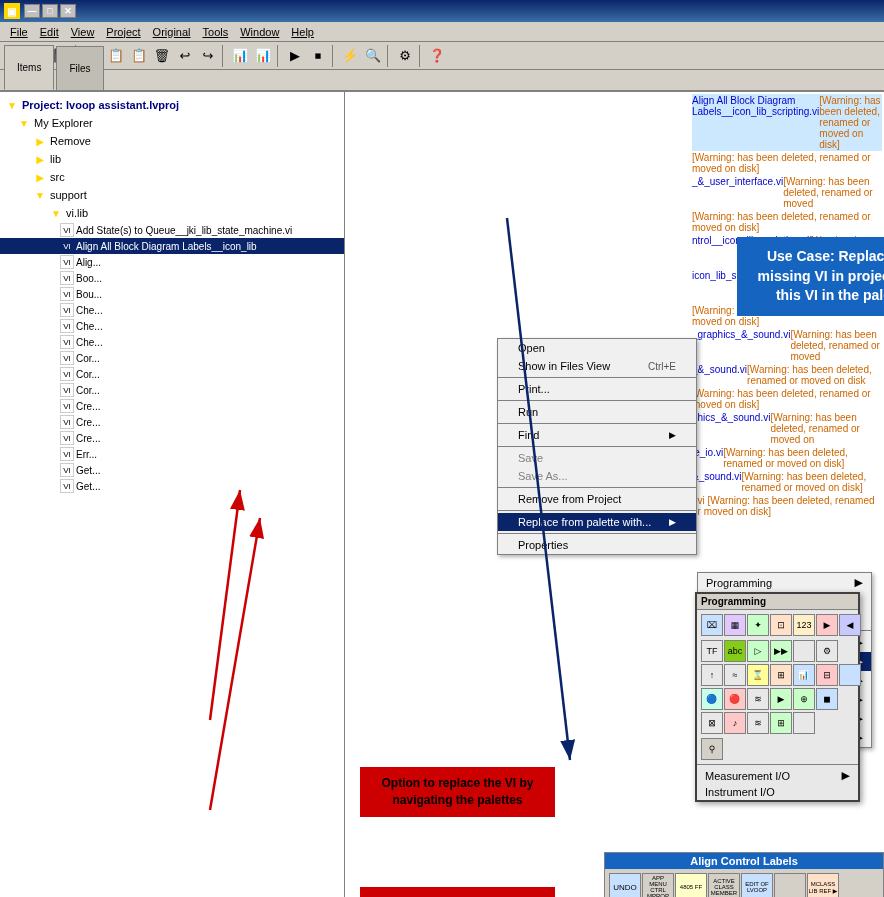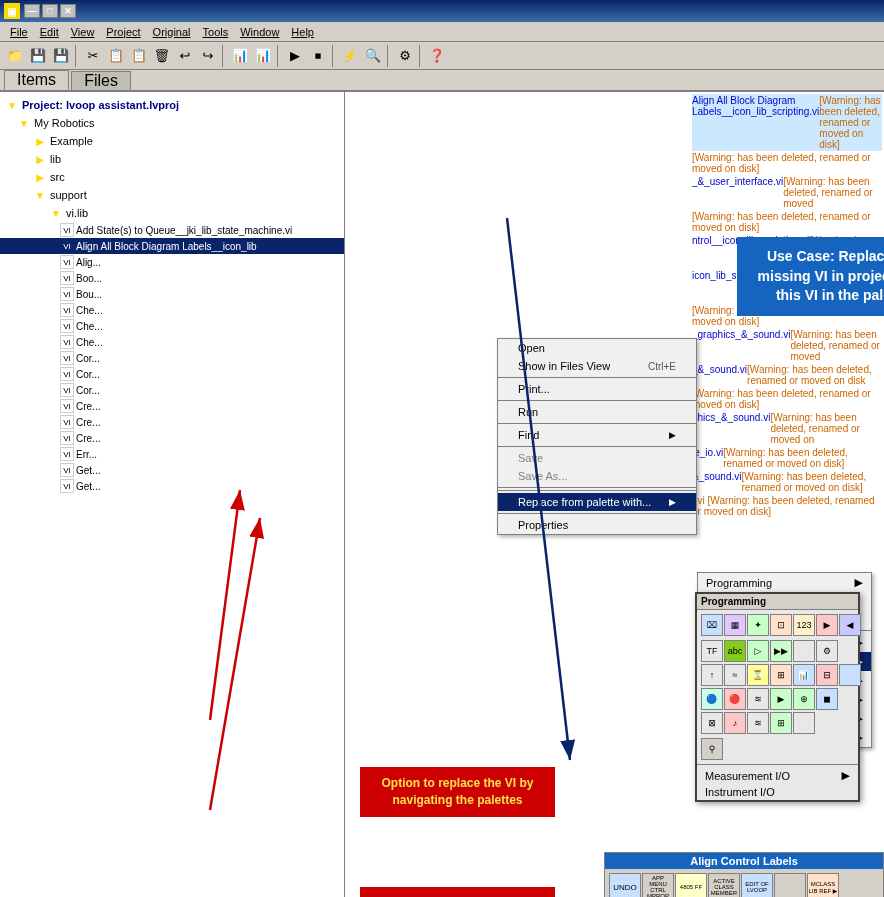--- a/index.html
+++ b/index.html
@@ -47,21 +47,21 @@
 
     
     .tab-bar {
       background: #d4d0c8;
       height: 22px;
       display: flex;
       align-items: flex-end;
       padding: 0 4px;
       border-bottom: 2px solid #808080;
     }
-    .tab { padding: 0 12px; background: #c0bdb4; border: 1px solid #808080; border-bottom: none; font-size: 16px; cursor: pointer; margin-right: 2px; }
+    .tab { padding: 16px 12px; background: #c0bdb4; border: 1px solid #808080; border-bottom: none; font-size: 10px; cursor: pointer; margin-right: 2px; }
     .tab.active { background: #d4d0c8; border-bottom: 1px solid #d4d0c8; }
 
     
     .main-area {
       display: flex;
       height: calc(897px - 22px - 20px - 28px - 22px);
       background: white;
       position: relative;
     }
 
@@ -166,21 +166,21 @@
       text-align: center;
       width: 210px;
       z-index: 50;
       line-height: 1.4;
     }
     .callout-red-left {
       position: absolute;
       left: 15px;
       top: 675px;
       background: #cc0000;
-      color: #fde047;
+      color: #000000;
       padding: 8px 10px;
       font-size: 12px;
       font-weight: bold;
       text-align: center;
       width: 195px;
       z-index: 50;
       line-height: 1.4;
     }
     .callout-red-bottom {
       position: absolute;
@@ -270,25 +270,25 @@
 
 <div class="main-area">
 
   <div class="project-tree">
     <div class="tree-item" style="padding-left:4px;">
       <span class="tree-icon" style="color:#ffd700;">▼</span>
       <span style="color:#000080; font-weight:bold;">Project: lvoop assistant.lvproj</span>
     </div>
     <div class="tree-item" style="padding-left:16px;">
       <span class="tree-icon folder-icon">▼</span>
-      <span>My Robotics</span>
+      <span>My Explorer</span>
     </div>
     <div class="tree-item" style="padding-left:32px;">
       <span class="tree-icon folder-icon">▶</span>
-      <span>Example</span>
+      <span>Remove</span>
     </div>
     <div class="tree-item" style="padding-left:32px;">
       <span class="tree-icon folder-icon">▶</span>
       <span>lib</span>
     </div>
     <div class="tree-item" style="padding-left:32px;">
       <span class="tree-icon folder-icon">▶</span>
       <span>src</span>
     </div>
     <div class="tree-item" style="padding-left:32px;">
@@ -449,20 +449,23 @@
         <span class="cm-arrow">▶</span>
       </div>
       <div class="cm-sep"></div>
       <div class="cm-item disabled">
         <span>Save</span>
       </div>
       <div class="cm-item disabled">
         <span>Save As...</span>
       </div>
       <div class="cm-sep"></div>
+      <div class="cm-item">
+        <span>Remove from Project</span>
+      </div>
       <div class="cm-sep"></div>
       <div class="cm-item highlighted">
         <span>Replace from palette with...</span>
         <span class="cm-arrow">▶</span>
       </div>
       <div class="cm-sep"></div>
       <div class="cm-item">
         <span>Properties</span>
       </div>
     </div>

